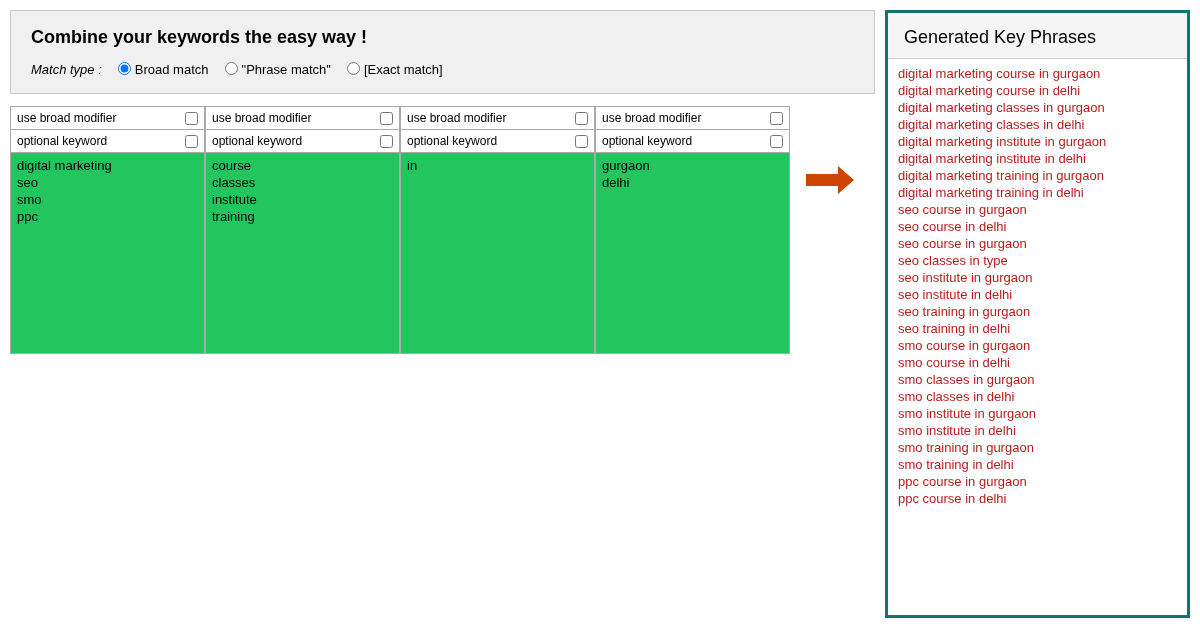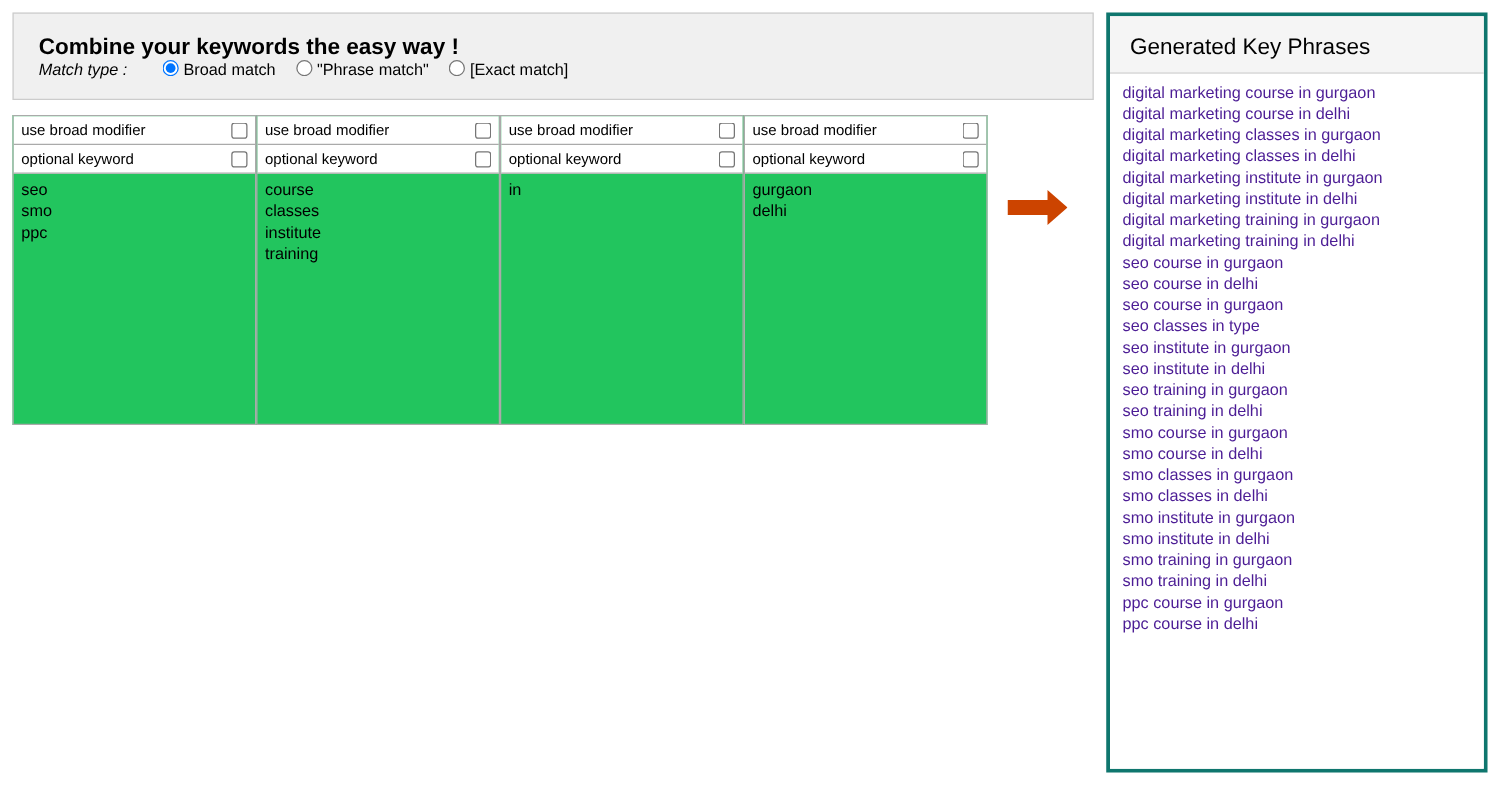--- a/index.html
+++ b/index.html
@@ -30,33 +30,34 @@
 
     .header-box {
       background: #f0f0f0;
       border: 1px solid #ccc;
       padding: 16px 20px;
     }
 
     .header-box h2 {
       font-size: 18px;
       font-weight: bold;
+      margin-bottom: 14px;
     }
 
     .match-type-row {
       display: flex;
       align-items: center;
       gap: 8px;
       font-size: 13px;
     }
 
     .match-type-label {
       font-style: italic;
       font-weight: normal;
-      margin-right: 20px;
+      margin-right: 8px;
     }
 
     .radio-group {
       display: flex;
       align-items: center;
       gap: 16px;
     }
 
     .radio-option {
       display: flex;
@@ -146,21 +147,21 @@
       flex: 1;
       overflow-y: scroll;
       padding: 6px 10px;
       background: #fff;
       border-top: none;
     }
 
     .phrases-list div {
       font-size: 13px;
       padding: 1px 0;
-      color: #4c1d95;
+      color: #b91c1c;
     }
   </style>
 </head>
 <body>
 
 <div class="outer">
   <div class="left-panel">
 
     <div class="header-box">
       <h2>Combine your keywords the easy way !</h2>
@@ -188,20 +189,21 @@
       <div class="keyword-column">
           <div class="col-header-row">
             <span class="col-header-label">use broad modifier</span>
             <input type="checkbox" class="col-checkbox" style="">
           </div>
           <div class="col-header-row optional">
             <span class="col-header-label">optional keyword</span>
             <input type="checkbox" class="col-checkbox" style="">
           </div>
           <div class="col-keywords">
+            <div>digital marketing</div>
             <div>seo</div>
             <div>smo</div>
             <div>ppc</div>
           </div>
         </div>
         <div class="keyword-column">
           <div class="col-header-row">
             <span class="col-header-label">use broad modifier</span>
             <input type="checkbox" class="col-checkbox" style="">
           </div>

